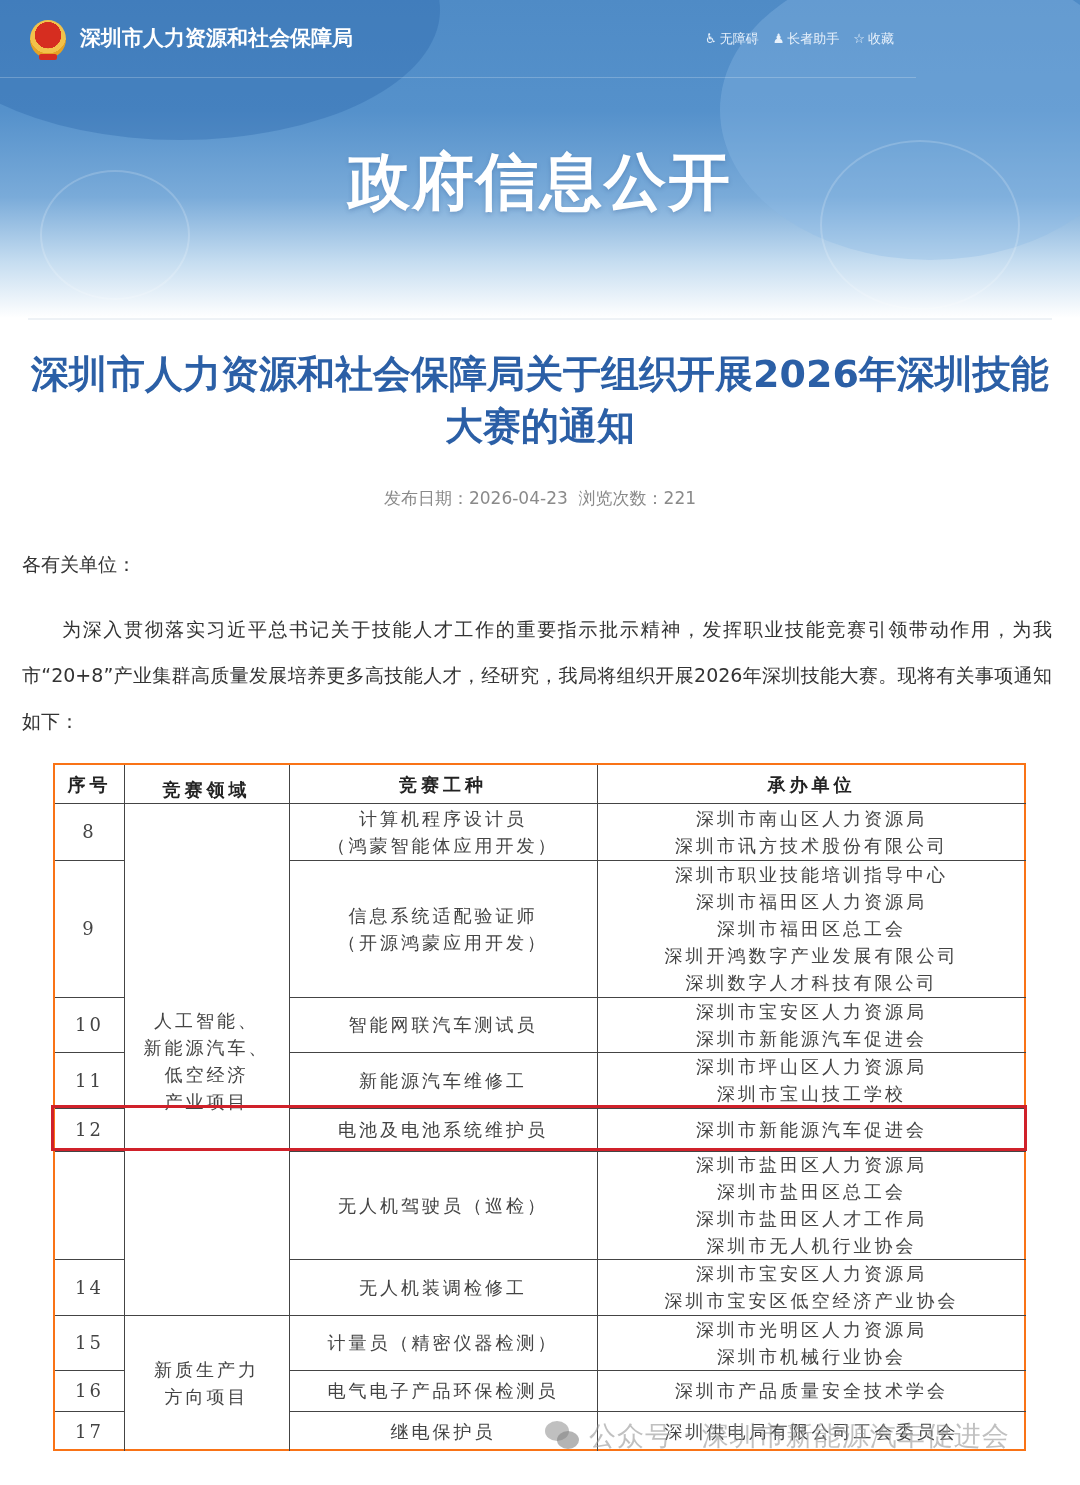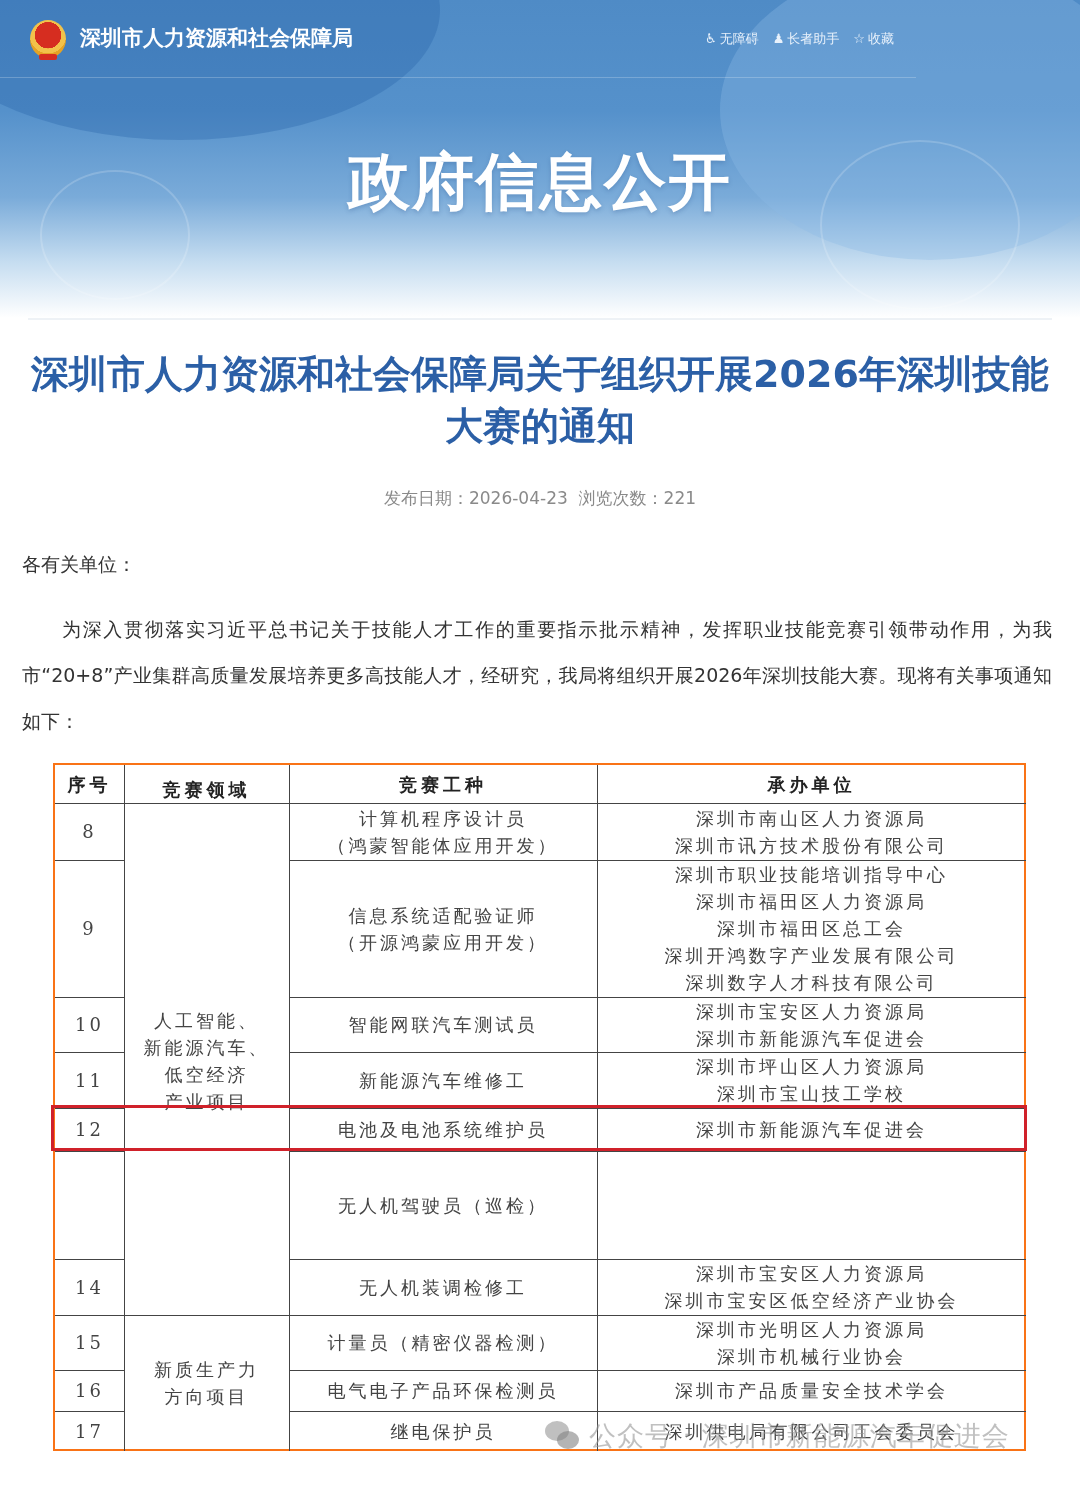--- a/index.html
+++ b/index.html
@@ -133,20 +133,26 @@
       <span>12</span>
     </div>
     <div class="cell" style="left: 234px; top: 343px; width: 308px; height: 43px;">
       <span>电池及电池系统维护员</span>
     </div>
     <div class="cell" style="left: 542px; top: 343px; width: 429px; height: 43px;">
       <span>深圳市新能源汽车促进会</span>
     </div>
     <div class="cell" style="left: 234px; top: 386px; width: 308px; height: 108px;">
       <span>无人机驾驶员（巡检）</span>
+    </div>
+    <div class="cell" style="left: 542px; top: 386px; width: 429px; height: 108px;">
+      <span>深圳市盐田区人力资源局</span>
+      <span>深圳市盐田区总工会</span>
+      <span>深圳市盐田区人才工作局</span>
+      <span>深圳市无人机行业协会</span>
     </div>
     <div class="cell" style="left: 0px; top: 494px; width: 69px; height: 56px;">
       <span>14</span>
     </div>
     <div class="cell" style="left: 234px; top: 494px; width: 308px; height: 56px;">
       <span>无人机装调检修工</span>
     </div>
     <div class="cell" style="left: 542px; top: 494px; width: 429px; height: 56px;">
       <span>深圳市宝安区人力资源局</span>
       <span>深圳市宝安区低空经济产业协会</span>

